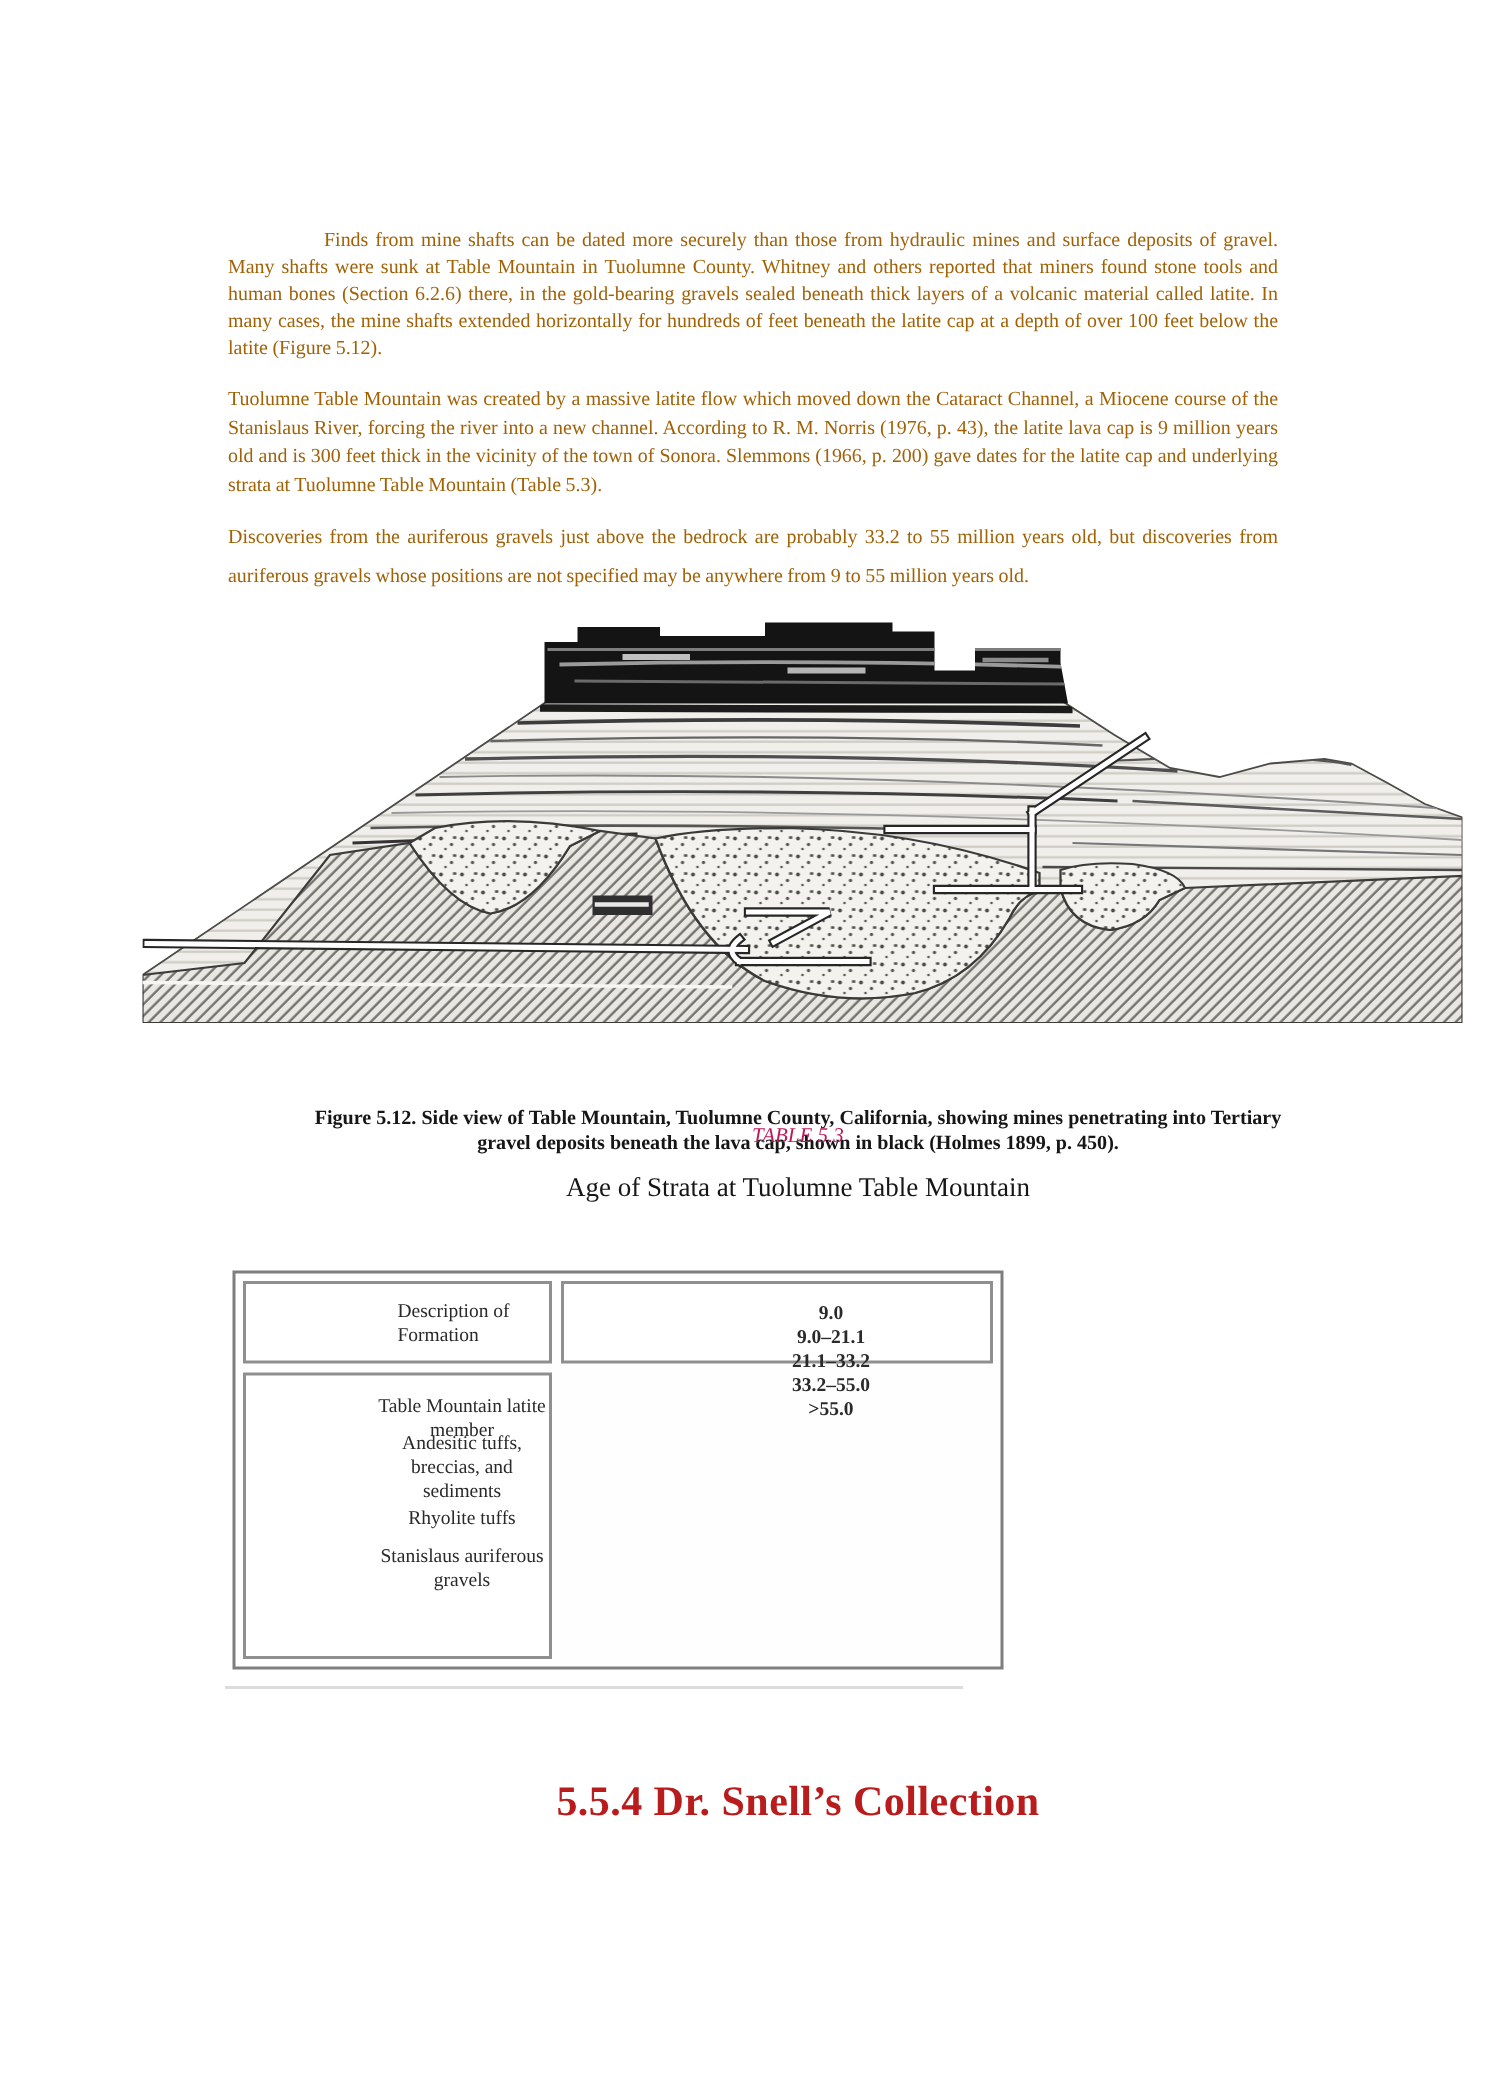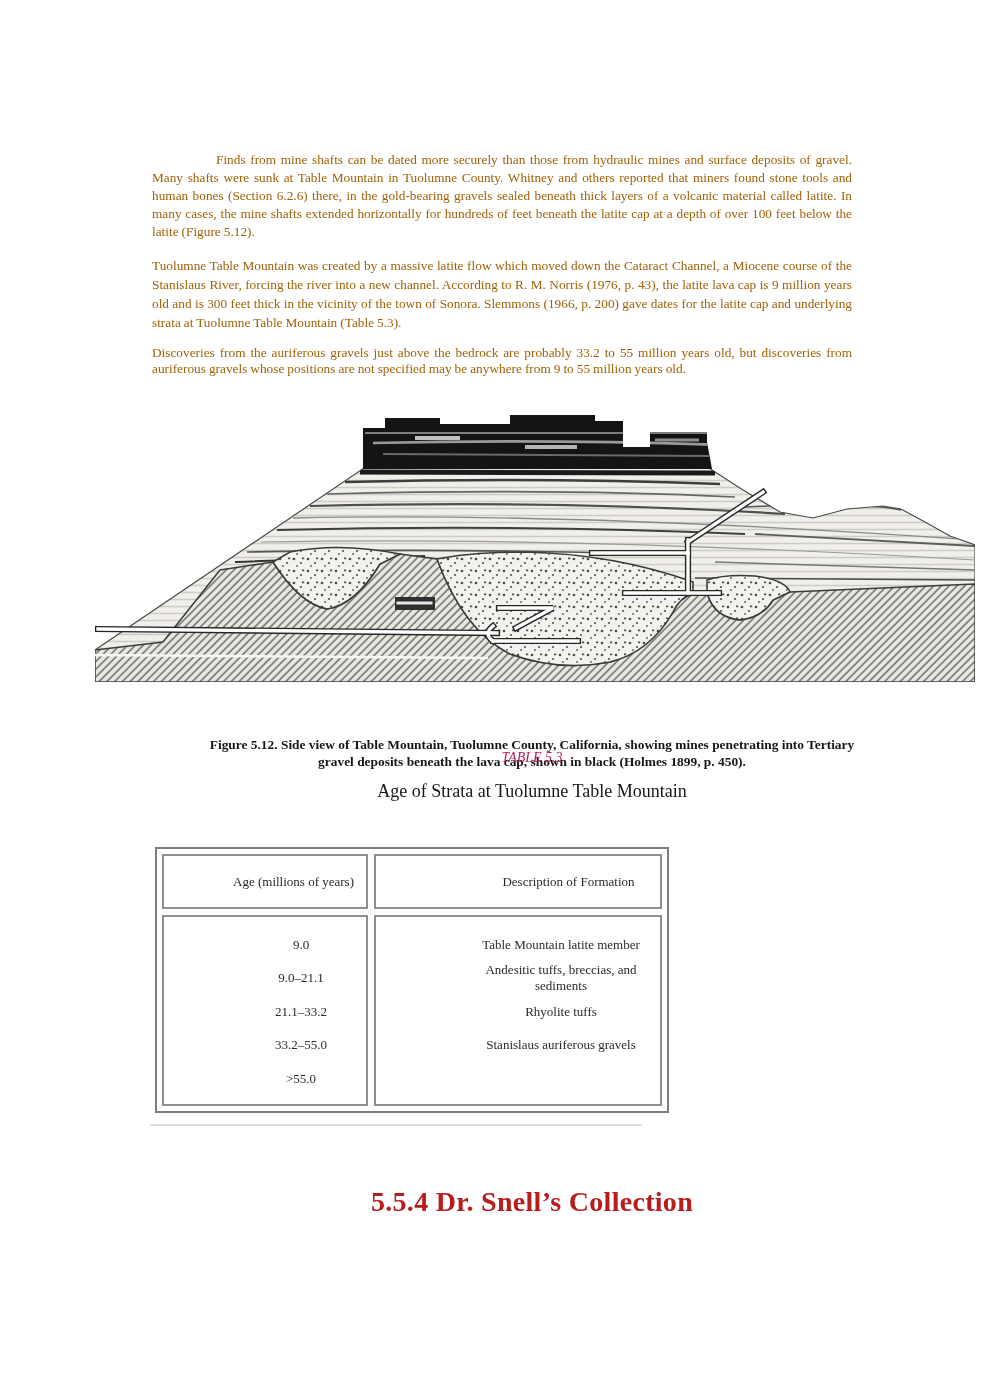--- a/index.html
+++ b/index.html
@@ -8,21 +8,21 @@
     background:#ffffff;color:#1c1c1c;
     font-family:"Liberation Serif", serif;
   }
   .abs{position:absolute;}
   .body-text{
     font-size:13.3px;line-height:18px;text-align:justify;
     color:#a16207;word-spacing:-0.3px;
   }
   #para1{left:152px;top:151px;width:700px;text-indent:64px;}
   #para2{left:152px;top:256px;width:700px;line-height:19px;}
-  #para3{left:152px;top:345px;width:700px;line-height:16px;}
+  #para3{left:152px;top:345px;width:700px;line-height:26px;}
   #figure-wrap{left:95px;top:412px;width:880px;height:270px;}
   #figure-wrap svg{display:block;width:880px;height:270px;}
   #caption{
     left:202px;top:696px;width:660px;text-align:center;
     font-weight:bold;font-size:13.4px;line-height:17px;color:#161616;margin-top:40px;
   }
   #table-label{
     left:202px;top:750px;width:660px;text-align:center;
     font-style:italic;font-size:14px;color:#be185d;
   }
@@ -34,21 +34,21 @@
     left:155px;top:847px;width:514px;height:266px;box-sizing:border-box;
     border:2px solid #7e7e7e;background:#fefefe;
     display:grid;grid-template-columns:206px 1fr;grid-template-rows:55px 1fr;
     gap:6px;padding:5px;
   }
   .tcell{border:2px solid #8f8f8f;box-sizing:border-box;background:#fff;font-size:13px;color:#2a2a2a;}
   .th{display:flex;align-items:center;}
   .th-age{justify-content:flex-end;padding-right:12px;}
   .th-desc{justify-content:center;padding-left:101px;}
   .tb{display:flex;flex-direction:column;padding-top:11px;}
-  .tb-age{padding-left:72px;}
+  .tb-age{padding-left:72px;font-weight:bold;}
   .tb-desc{padding-left:86px;}
   .tb .cellrow{height:33.5px;display:flex;align-items:center;justify-content:center;text-align:center;}
   #table-underline{left:150px;top:1124px;width:492px;height:2px;background:#dcdcdc;}
   #section-heading{
     left:66px;top:1186px;width:932px;text-align:center;
     font-size:28px;font-weight:bold;color:#b91c1c;letter-spacing:0.3px;
   }
 </style>
 </head>
 <body>
@@ -151,21 +151,20 @@
     </g>
   </svg>
 </div>
 
 <div class="abs" id="caption">Figure 5.12. Side view of Table Mountain, Tuolumne County, California, showing mines penetrating into Tertiary gravel deposits beneath the lava cap, shown in black (Holmes 1899, p. 450).</div>
 
 <div class="abs" id="table-label">TABLE 5.3</div>
 <div class="abs" id="table-title">Age of Strata at Tuolumne Table Mountain</div>
 
 <div class="abs" id="strata-table">
-  <div class="tcell th th-age">Age (millions of years)</div>
   <div class="tcell th th-desc">Description of Formation</div>
   <div class="tcell tb tb-age">
     <div class="cellrow">9.0</div>
     <div class="cellrow">9.0–21.1</div>
     <div class="cellrow">21.1–33.2</div>
     <div class="cellrow">33.2–55.0</div>
     <div class="cellrow">&gt;55.0</div>
   </div>
   <div class="tcell tb tb-desc">
     <div class="cellrow">Table Mountain latite member</div>

